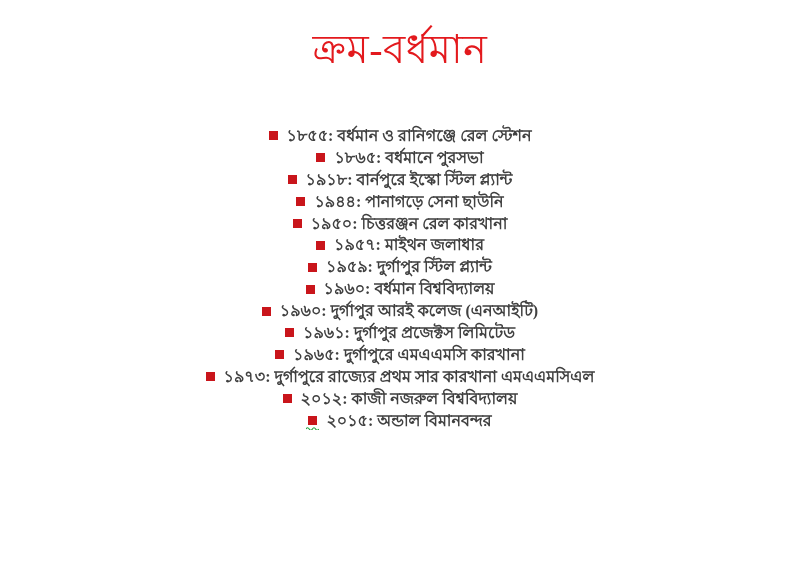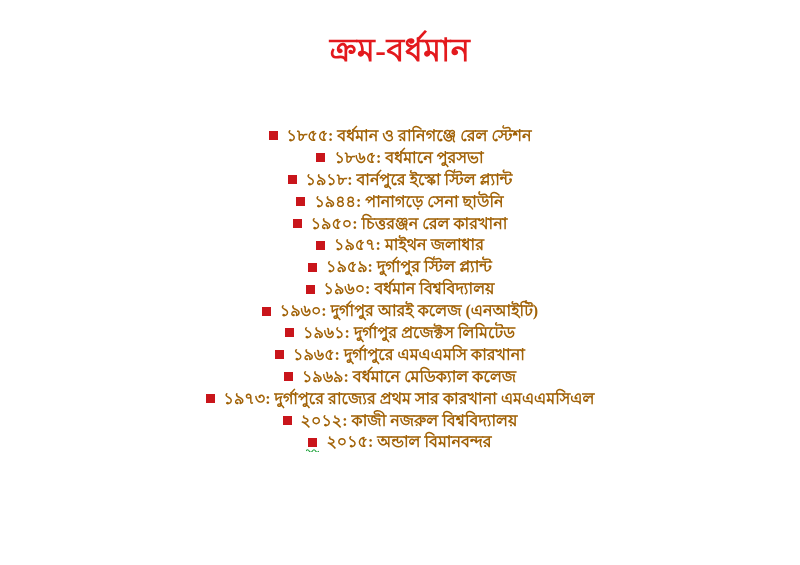--- a/index.html
+++ b/index.html
@@ -11,23 +11,23 @@
   }
   .slide {
     position: relative;
     width: 800px;
     height: 565px;
     background: #ffffff;
   }
   .slide-title {
     margin-top: 24px;
     text-align: center;
-    font-size: 32px;
+    font-size: 40px;
     line-height: 52px;
-    font-weight: bold;
+    font-weight: normal;
     color: #e3191d;
     letter-spacing: 0.5px;
   }
   .timeline-list {
     margin-top: 49px;
     display: flex;
     flex-direction: column;
     align-items: center;
   }
   .timeline-row {
@@ -45,21 +45,21 @@
   }
   .bullet .squiggle {
     position: absolute;
     left: -2px;
     top: 10px;
     display: block;
   }
   .row-label {
     font-size: 16px;
     font-weight: bold;
-    color: #a16207;
+    color: #404040;
     white-space: nowrap;
     line-height: 21.9px;
   }
 </style>
 </head>
 <body>
 
 <div class="slide">
 
   <h1 class="slide-title">ক্রম-বর্ধমান</h1>
@@ -116,24 +116,20 @@
     <div class="timeline-row">
       <span class="bullet"></span>
       <span class="row-label">১৯৬১: দুর্গাপুর প্রজেক্টস লিমিটেড</span>
     </div>
 
     <div class="timeline-row">
       <span class="bullet"></span>
       <span class="row-label">১৯৬৫: দুর্গাপুরে এমএএমসি কারখানা</span>
     </div>
 
-    <div class="timeline-row">
-      <span class="bullet"></span>
-      <span class="row-label">১৯৬৯: বর্ধমানে মেডিক্যাল কলেজ</span>
-    </div>
 
     <div class="timeline-row">
       <span class="bullet"></span>
       <span class="row-label">১৯৭৩: দুর্গাপুরে রাজ্যের প্রথম সার কারখানা এমএএমসিএল</span>
     </div>
 
 
     <div class="timeline-row">
       <span class="bullet"></span>
       <span class="row-label">২০১২: কাজী নজরুল বিশ্ববিদ্যালয়</span>

